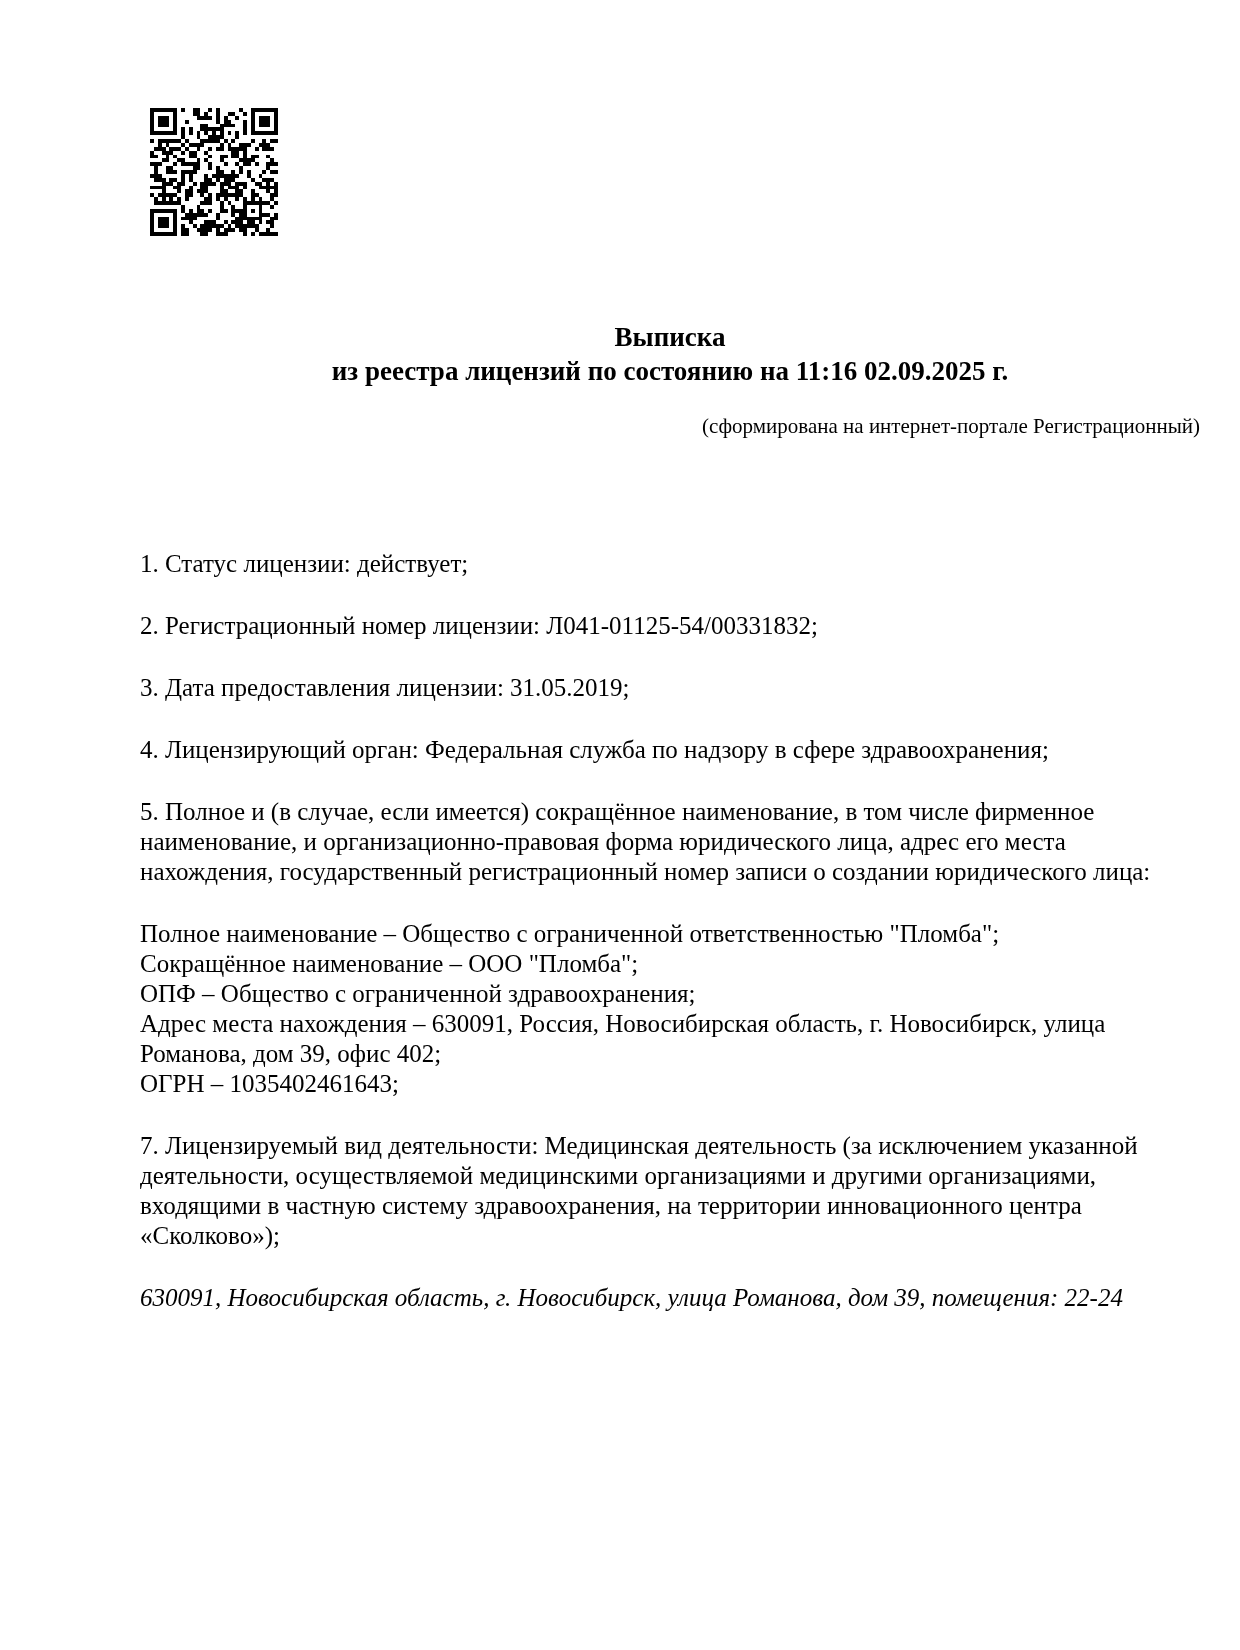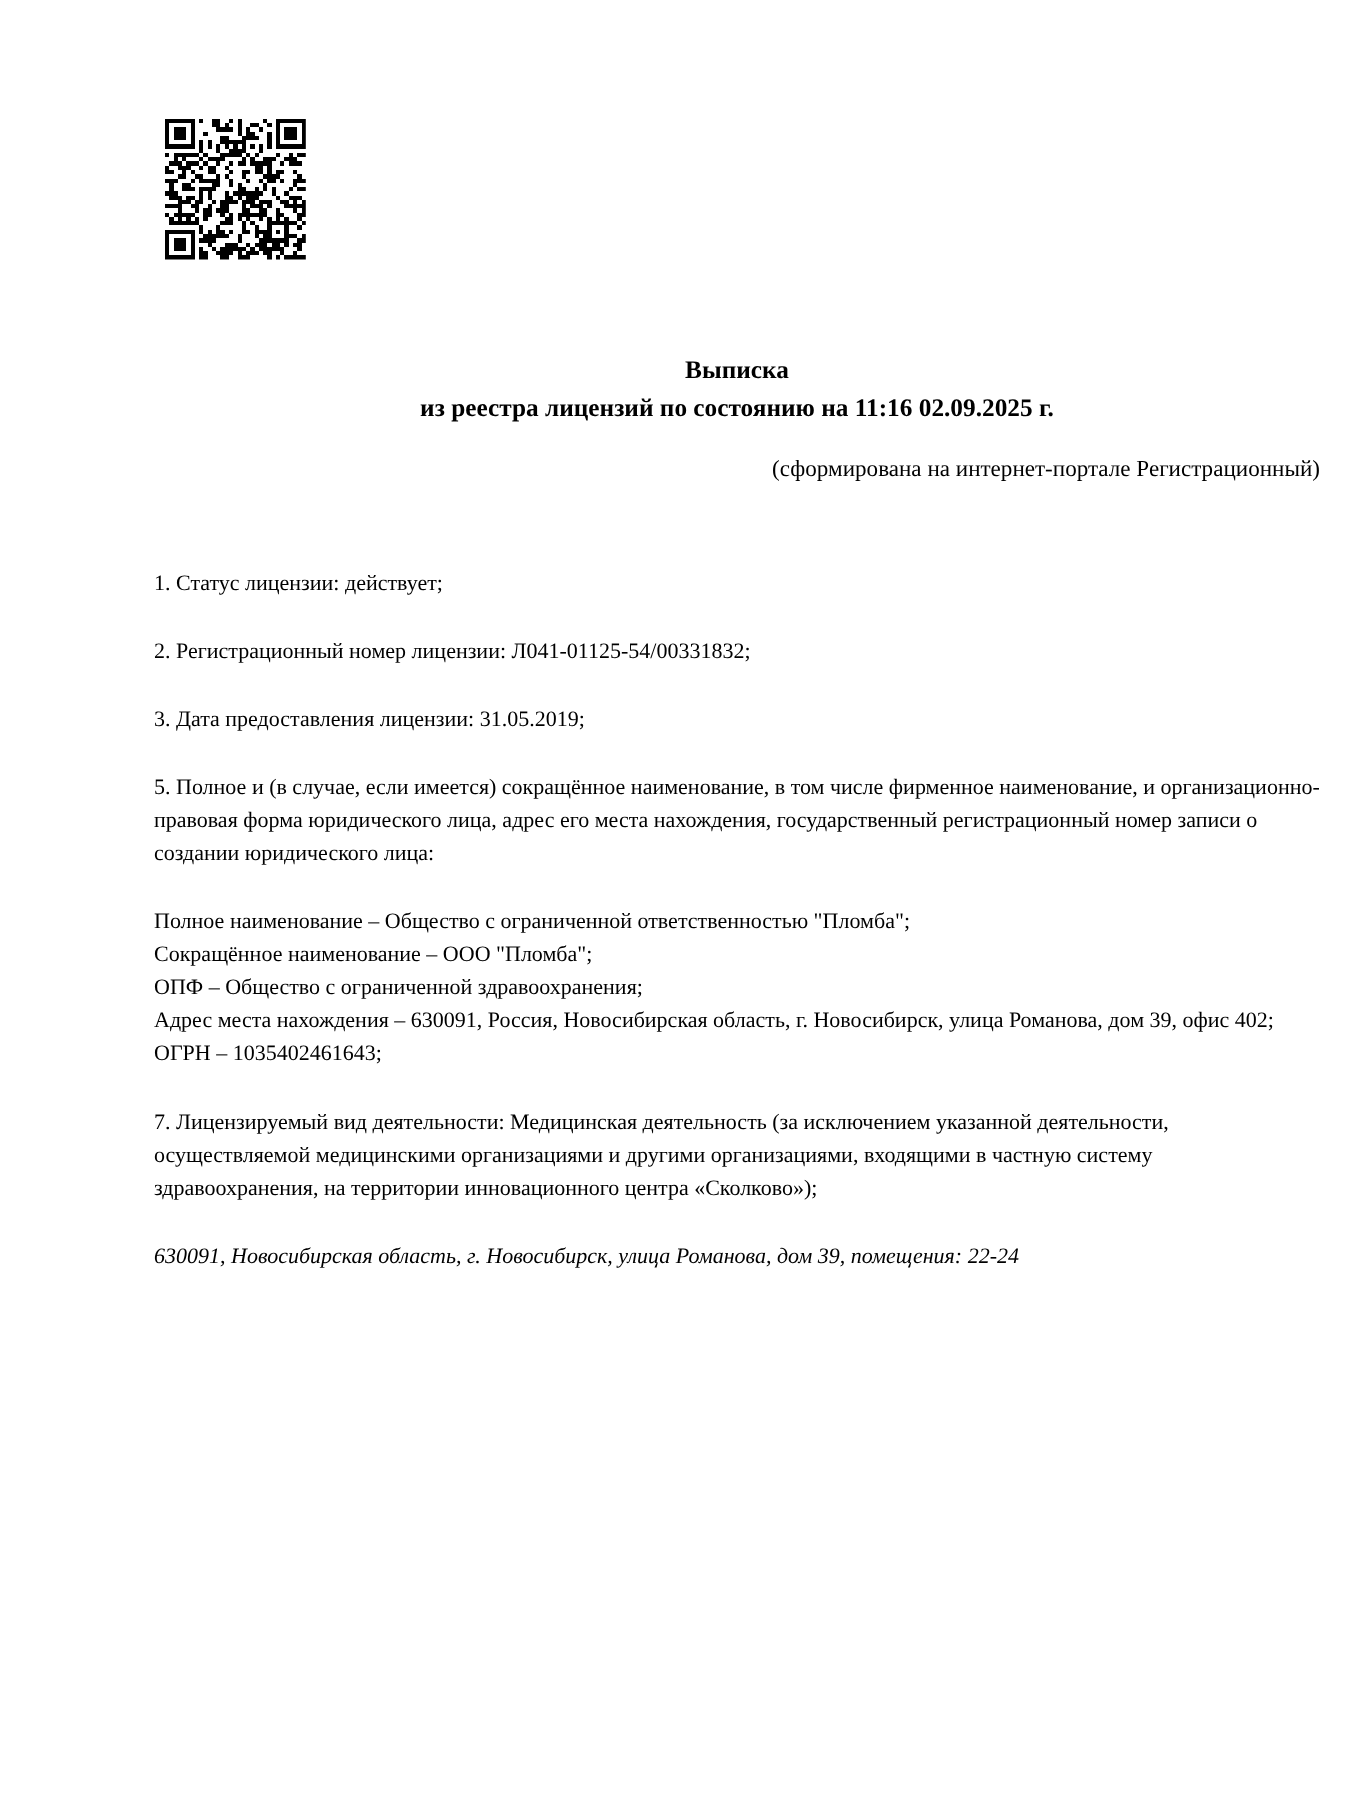--- a/index.html
+++ b/index.html
@@ -25,34 +25,34 @@
   }
   .qr-box svg { display: block; width: 128px; height: 128px; }
   .content {
     position: absolute;
     left: 140px;
     top: 0;
     width: 1060px;
   }
   .title {
     margin-top: 320px;
-    font-size: 23px;
+    font-size: 27px;
     line-height: 34px;
     font-weight: 700;
     text-align: center;
   }
   .subtitle {
     margin-top: 25px;
     font-size: 21px;
     line-height: 26px;
     text-align: right;
   }
   .body-text {
-    margin-top: 76px;
-    font-size: 20px;
+    margin-top: 110px;
+    font-size: 25px;
     line-height: 30px;
   }
   .para { margin: 0 0 32px 0; }
   .para:last-child { margin-bottom: 0; font-style: italic; }
 </style>
 </head>
 <body>
 
 <div class="doc">
 
@@ -608,20 +608,23 @@
         <div class="para">
           <div>1. Статус лицензии: действует;</div>
         </div>
         <div class="para">
           <div>2. Регистрационный номер лицензии: Л041-01125-54/00331832;</div>
         </div>
         <div class="para">
           <div>3. Дата предоставления лицензии: 31.05.2019;</div>
         </div>
         <div class="para">
+          <div>4. Лицензирующий орган: Федеральная служба по надзору в сфере здравоохранения;</div>
+        </div>
+        <div class="para">
           <div>5. Полное и (в случае, если имеется) сокращённое наименование, в том числе фирменное наименование, и организационно-правовая форма юридического лица, адрес его места нахождения, государственный регистрационный номер записи о создании юридического лица:</div>
         </div>
         <div class="para">
           <div>Полное наименование – Общество с ограниченной ответственностью "Пломба";</div>
           <div>Сокращённое наименование – ООО "Пломба";</div>
           <div>ОПФ – Общество с ограниченной здравоохранения;</div>
           <div>Адрес места нахождения – 630091, Россия, Новосибирская область, г. Новосибирск, улица Романова, дом 39, офис 402;</div>
           <div>ОГРН – 1035402461643;</div>
         </div>
         <div class="para">

